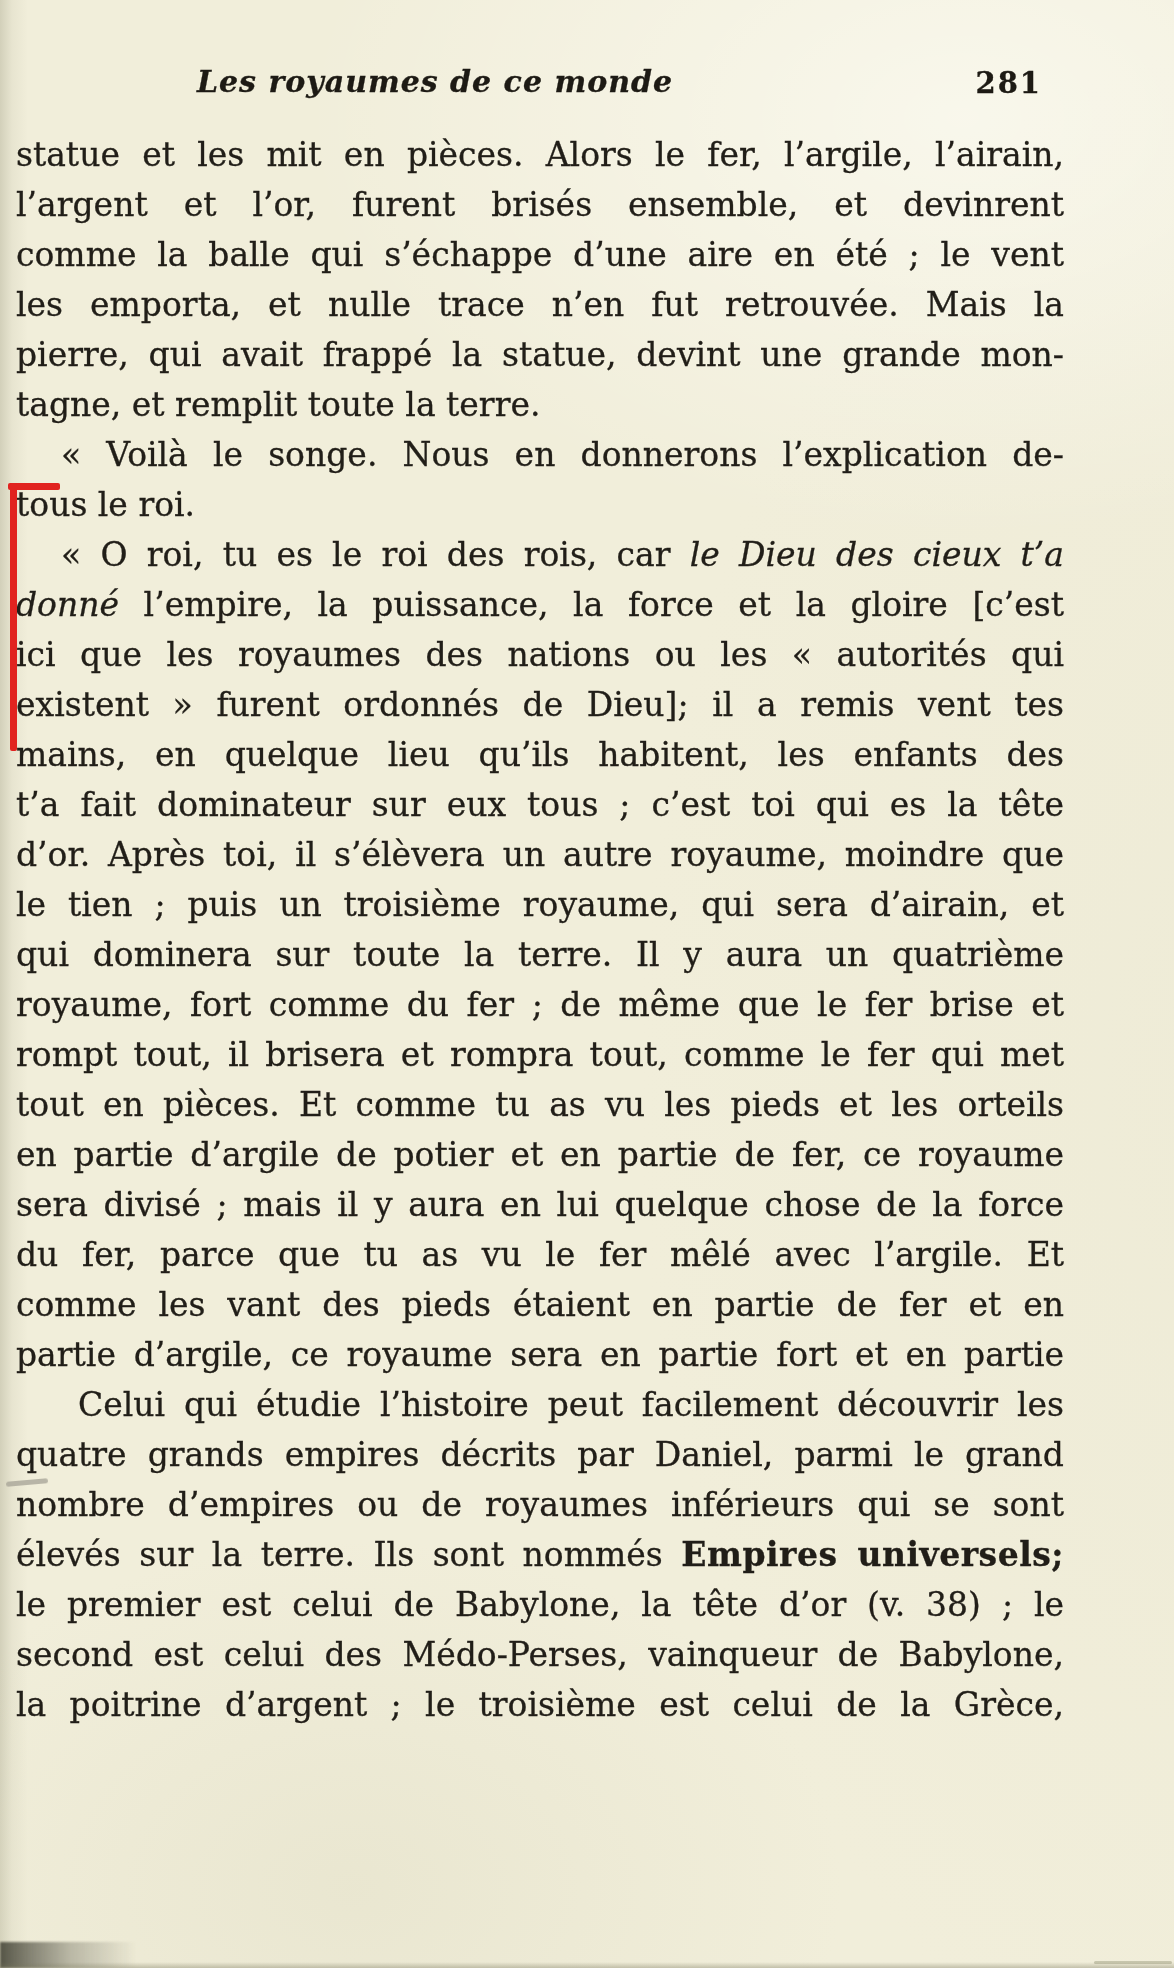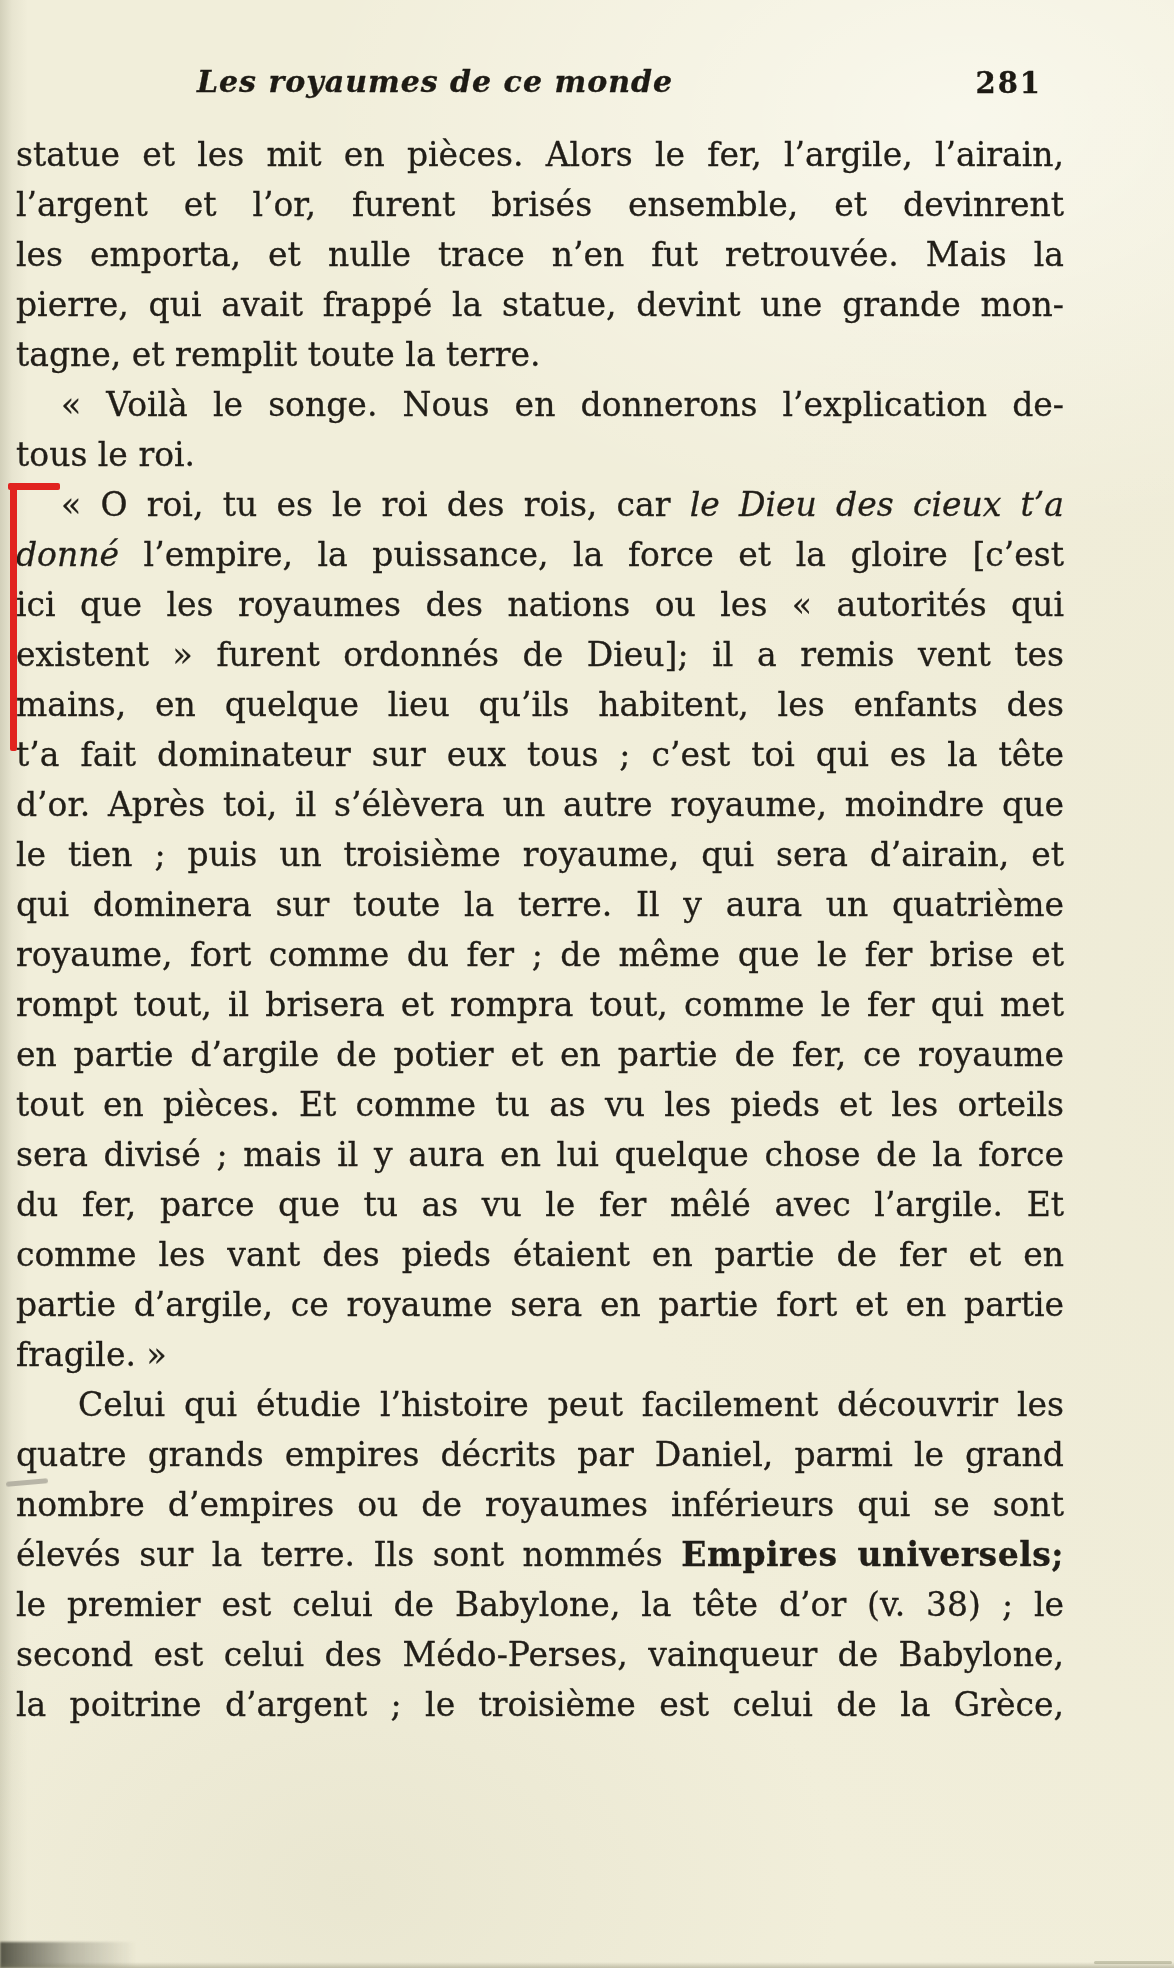--- a/index.html
+++ b/index.html
@@ -71,43 +71,43 @@
   <div class="content">
 
     <div class="page-header">
       <span class="page-title">Les royaumes de ce monde</span>
       <span class="page-number">281</span>
     </div>
 
     <div class="body-text">
         <div class="line"><span>statue et les mit en pièces. Alors le fer, l’argile, l’airain,</span></div>
         <div class="line"><span>l’argent et l’or, furent brisés ensemble, et devinrent</span></div>
+        <div class="line"><span>comme la balle qui s’échappe d’une aire en été ; le vent</span></div>
         <div class="line"><span>les emporta, et nulle trace n’en fut retrouvée. Mais la</span></div>
         <div class="line"><span>pierre, qui avait frappé la statue, devint une grande mon-</span></div>
         <div class="line end"><span>tagne, et remplit toute la terre.</span></div>
         <div class="line" style="padding-left: 45px;"><span>« Voilà le songe. Nous en donnerons l’explication de-</span></div>
         <div class="line end"><span>tous le roi.</span></div>
         <div class="line" style="padding-left: 45px;"><span>« O roi, tu es le roi des rois, car </span><span class="it">le Dieu des cieux t’a</span></div>
         <div class="line"><span class="it">donné</span><span> l’empire, la puissance, la force et la gloire [c’est</span></div>
         <div class="line"><span>ici que les royaumes des nations ou les « autorités qui</span></div>
         <div class="line"><span>existent » furent ordonnés de Dieu]; il a remis vent tes</span></div>
         <div class="line"><span>mains, en quelque lieu qu’ils habitent, les enfants des</span></div>
         <div class="line"><span>t’a fait dominateur sur eux tous ; c’est toi qui es la tête</span></div>
         <div class="line"><span>d’or. Après toi, il s’élèvera un autre royaume, moindre que</span></div>
         <div class="line"><span>le tien ; puis un troisième royaume, qui sera d’airain, et</span></div>
         <div class="line"><span>qui dominera sur toute la terre. Il y aura un quatrième</span></div>
         <div class="line"><span>royaume, fort comme du fer ; de même que le fer brise et</span></div>
         <div class="line"><span>rompt tout, il brisera et rompra tout, comme le fer qui met</span></div>
+        <div class="line"><span>tout en pièces. Et comme tu as vu les pieds et les orteils</span></div>
         <div class="line"><span>en partie d’argile de potier et en partie de fer, ce royaume</span></div>
-        <div class="line"><span>tout en pièces. Et comme tu as vu les pieds et les orteils</span></div>
         <div class="line"><span>sera divisé ; mais il y aura en lui quelque chose de la force</span></div>
         <div class="line"><span>du fer, parce que tu as vu le fer mêlé avec l’argile. Et</span></div>
         <div class="line"><span>comme les vant des pieds étaient en partie de fer et en</span></div>
         <div class="line"><span>partie d’argile, ce royaume sera en partie fort et en partie</span></div>
-        <div class="line end"><span>fragile. »</span></div>
         <div class="line" style="padding-left: 62px;"><span>Celui qui étudie l’histoire peut facilement découvrir les</span></div>
         <div class="line"><span>quatre grands empires décrits par Daniel, parmi le grand</span></div>
         <div class="line"><span>nombre d’empires ou de royaumes inférieurs qui se sont</span></div>
         <div class="line"><span>élevés sur la terre. Ils sont nommés </span><span class="bd">Empires universels;</span></div>
         <div class="line"><span>le premier est celui de Babylone, la tête d’or (v. 38) ; le</span></div>
         <div class="line"><span>second est celui des Médo-Perses, vainqueur de Babylone,</span></div>
         <div class="line"><span>la poitrine d’argent ; le troisième est celui de la Grèce,</span></div>
       </div>
 
   </div>

